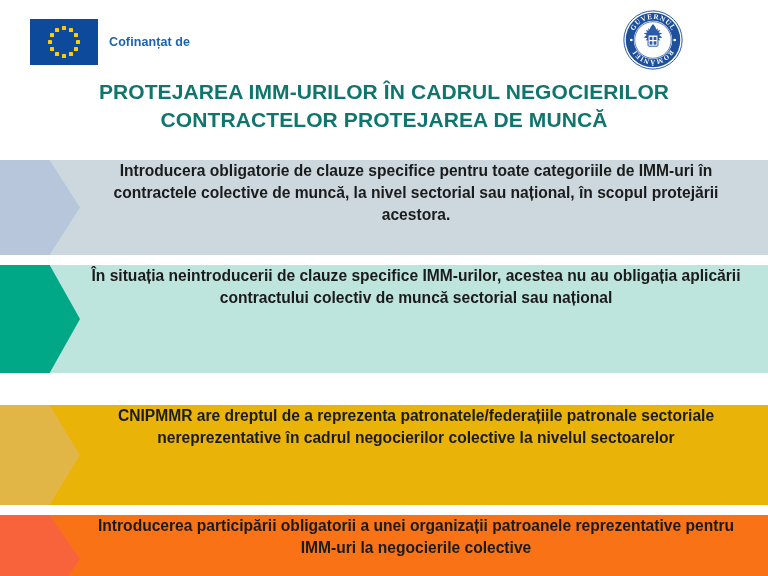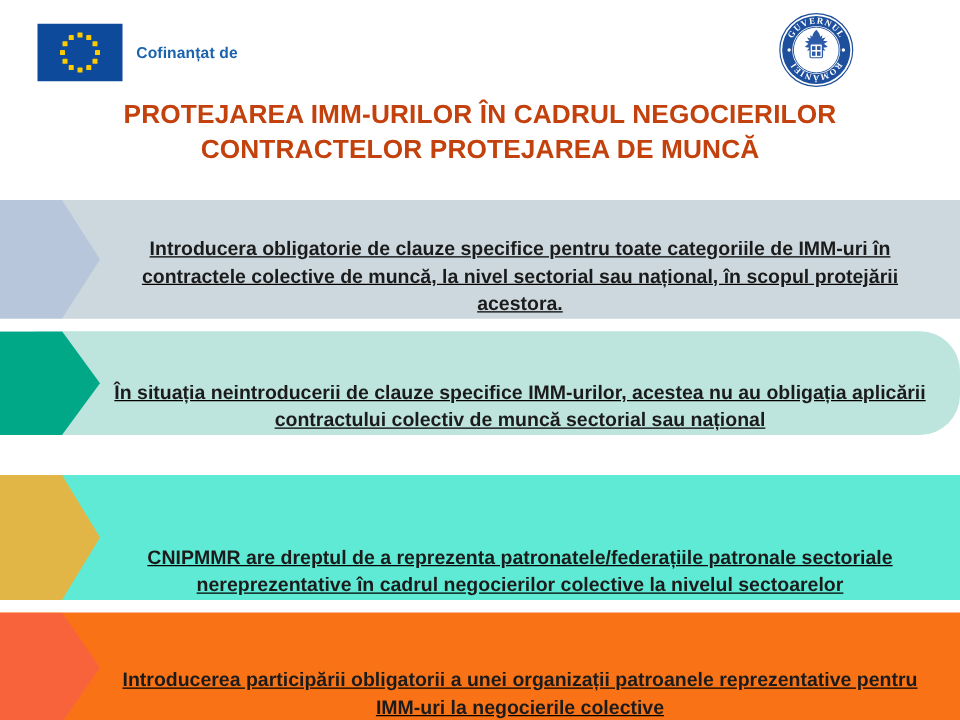--- a/index.html
+++ b/index.html
@@ -81,22 +81,21 @@
     position: absolute;
     top: 160px;
     left: 0;
     width: 768px;
   }
   .band {
     position: relative;
     width: 768px;
     margin-bottom: 10px;
     display: flex;
-    align-items: flex-end;
-    text-decoration: underline;
+    align-items: flex-start;
   }
   .band-arrow {
     position: absolute;
     left: 0;
     top: 0;
     width: 80px;
     height: 100%;
     clip-path: polygon(0 0, 62% 0, 100% 50%, 62% 100%, 0 100%);
     z-index: 2;
   }
@@ -108,21 +107,21 @@
     box-sizing: border-box;
     text-align: center;
     color: #1b1b1b;
     font-size: 15.6px;
     font-weight: bold;
     line-height: 1.42;
   }
 
   .band-1 { background: #ccd8dd; height: 95px; }
   .band-1 .band-arrow { background: #b8c6dc; }
-  .band-2 { background: #bde4dd; height: 83px; border-radius: 32px; }
+  .band-2 { background: #bde4dd; height: 108px; }
   .band-2 .band-arrow { background: #00a887; }
   .band-3 { background: #fbe8bb; height: 100px; }
   .band-3 .band-arrow { background: #e2b646; }
   .band-4 { background: #fcc3b0; height: 88px; }
   .band-4 .band-arrow { background: #f8633c; }
 </style>
 </head>
 <body>
 
 <div class="header">
@@ -169,38 +168,38 @@
         <rect x="44.5" y="45" width="4.5" height="5" fill="#2a5aa8"></rect>
         <rect x="51" y="45" width="4.5" height="5" fill="#2a5aa8"></rect>
         <rect x="44.5" y="52" width="4.5" height="5.5" fill="#2a5aa8"></rect>
         <rect x="51" y="52" width="4.5" height="5.5" fill="#2a5aa8"></rect>
       </g>
     </svg>
   </div>
 
 </div>
 
-<div class="title" style="color: #c2410c;">
+<div class="title" style="color: #0f766e;">
   <div>PROTEJAREA IMM-URILOR ÎN CADRUL NEGOCIERILOR</div>
   <div>CONTRACTELOR PROTEJAREA DE MUNCĂ</div>
 </div>
 
 <div class="bands">
 
   <div class="band band-1" style="background: rgb(204, 216, 221);">
     <div class="band-arrow" style="background: rgb(184, 198, 220);"></div>
     <div class="band-text">Introducera obligatorie de clauze specifice pentru toate categoriile de IMM-uri în contractele colective de muncă, la nivel sectorial sau național, în scopul protejării acestora.</div>
   </div>
 
   <div class="band band-2" style="background: rgb(189, 228, 221);">
     <div class="band-arrow" style="background: rgb(0, 168, 135);"></div>
     <div class="band-text">În situația neintroducerii de clauze specifice IMM-urilor, acestea nu au obligația aplicării contractului colectiv de muncă sectorial sau național</div>
   </div>
 
-  <div class="band band-3" style="background: #5eead4; margin-top: 32px;">
+  <div class="band band-3" style="background: #eab308; margin-top: 32px;">
     <div class="band-arrow" style="background: rgb(226, 182, 70);"></div>
     <div class="band-text">CNIPMMR are dreptul de a reprezenta patronatele/federațiile patronale sectoriale nereprezentative în cadrul negocierilor colective la nivelul sectoarelor</div>
   </div>
 
   <div class="band band-4" style="background: #f97316;">
     <div class="band-arrow" style="background: rgb(248, 99, 60);"></div>
     <div class="band-text">Introducerea participării obligatorii a unei organizații patroanele reprezentative pentru IMM-uri la negocierile colective</div>
   </div>
 
 </div>

